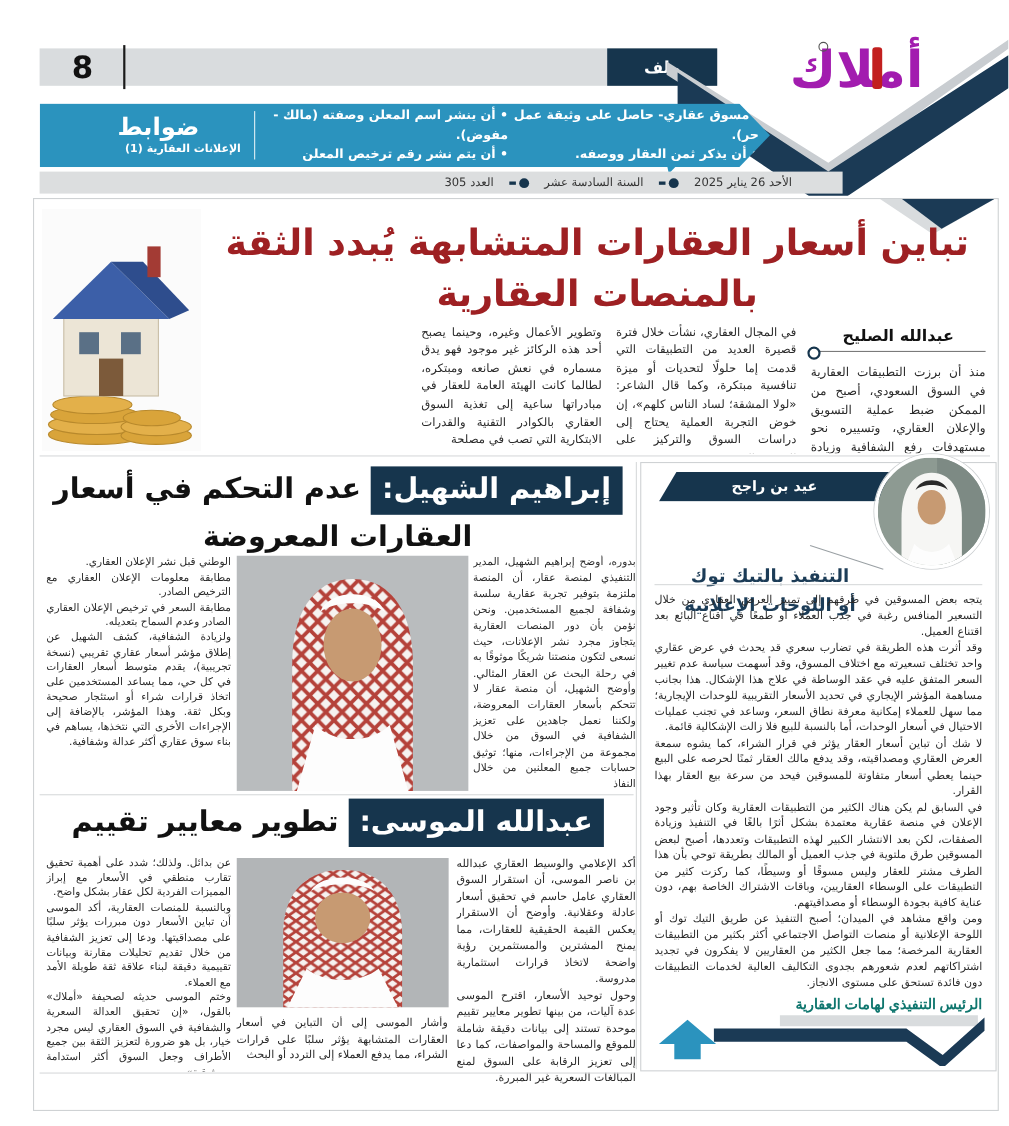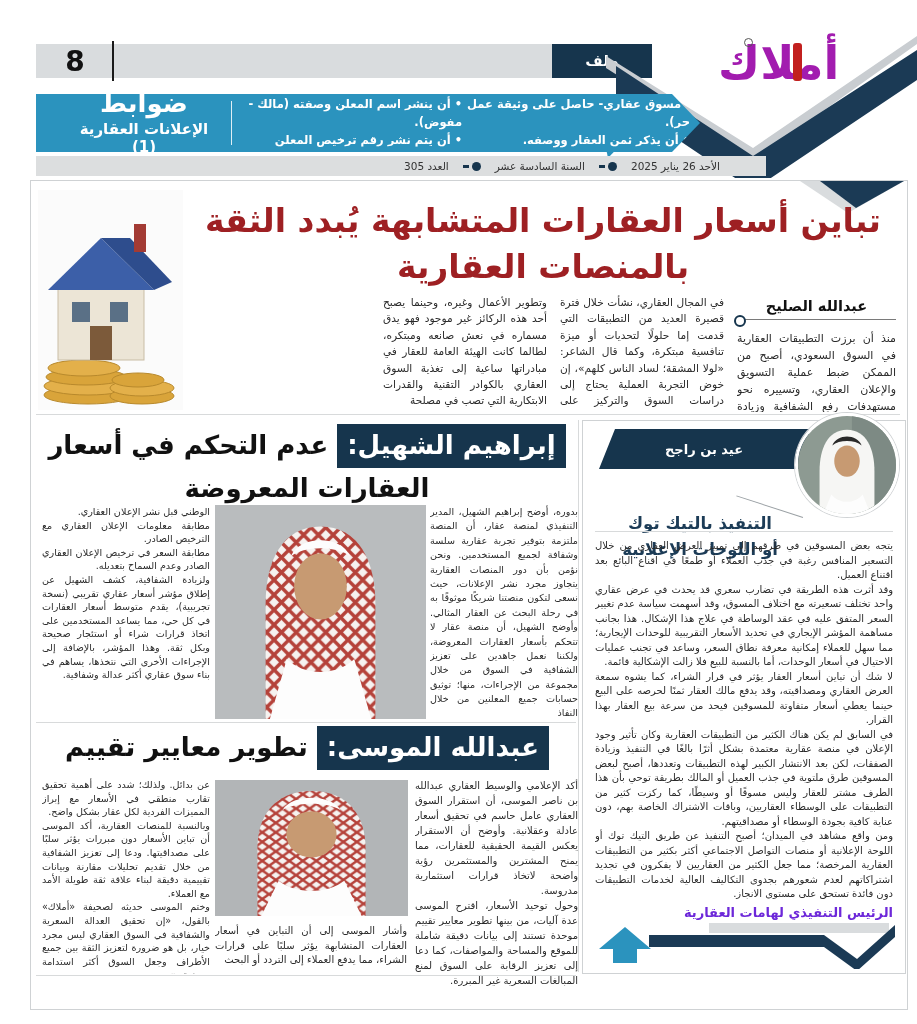--- a/index.html
+++ b/index.html
@@ -11,22 +11,22 @@
   .graybar{background:#d9dcde;}
   .pageno{font-size:28px;font-weight:bold;color:#111;display:flex;align-items:center;justify-content:center;}
   .vline{background:#1a1a1a;}
   .navybox{background:#16354d;color:#fff;font-weight:bold;font-size:15px;display:flex;align-items:center;justify-content:center;}
   .logo-text{font-size:46px;font-weight:bold;color:#a21caf;letter-spacing:1px;}
   .logo-accent{background:#c2201f;border-radius:3px;}
   .logo-reg{width:7px;height:7px;border:1.5px solid #555;border-radius:50%;}
   
   .banner{background:#2b93be;color:#fff;display:flex;align-items:center;
           clip-path:polygon(0 0,calc(100% - 28px) 0,100% 50%,calc(100% - 28px) 100%,0 100%);}
-  .banner-title{font-size:26px;font-weight:bold;line-height:1.05;text-align:center;}
-  .banner-sub{font-size:15px;font-weight:bold;margin-top:2px;}
+  .banner-title{font-size:22px;font-weight:bold;line-height:1.05;text-align:center;}
+  .banner-sub{font-size:10px;font-weight:bold;margin-top:2px;text-align:right;}
   .banner-divider{width:1px;background:rgba(255,255,255,.85);height:44px;margin:0 12px;}
   .bullets{font-size:11.5px;font-weight:bold;line-height:1.55;}
   
   .datebar{background:#dcdedf;display:flex;align-items:center;font-size:10.5px;color:#333;gap:14px;}
   .dotdash{display:inline-flex;align-items:center;gap:3px;}
   .dotdash .dot{width:9px;height:9px;background:#16354d;border-radius:50%;display:inline-block;}
   .dotdash .dash{width:6px;height:3px;background:#16354d;display:inline-block;}
   
   .frame{border:1px solid #cfd2d4;background:#fff;}
   .hairline{background:#d8dadb;height:1px;}
@@ -39,21 +39,21 @@
   .bodycol{font-size:11px;line-height:1.55;text-align:justify;color:#2a2a2a;overflow:hidden;}
   
   .art-headline{font-size:26px;font-weight:bold;color:#111;text-align:center;line-height:1.55;}
   .speaker-chip{background:#16354d;color:#fff;padding:1px 10px 3px 10px;display:inline-block;}
   
   .sidebar{border:1px solid #cfd2d4;background:#fff;}
   .sidebar-head{background:#16354d;color:#fff;font-size:13px;font-weight:bold;display:flex;align-items:center;justify-content:center;
                 clip-path:polygon(16px 0,100% 0,100% 100%,0 100%);}
   .sidebar-quote{color:#1c3c57;font-size:16.5px;font-weight:bold;text-align:center;line-height:1.6;margin-top:44px;}
   .sidebar-body{font-size:10px;line-height:1.45;text-align:justify;color:#2a2a2a;overflow:hidden;}
-  .sidebar-sign{font-size:13px;font-weight:bold;color:#6d28d9;}
+  .sidebar-sign{font-size:13px;font-weight:bold;color:#0f766e;font-family:Liberation Serif, serif;}
   .photo-circle{border-radius:50%;overflow:hidden;border:3px solid #fff;box-shadow:0 0 0 1px #d0d3d5;}
   .diag-line{height:1px;background:#9aa0a4;transform:rotate(18deg);transform-origin:right;}
 </style>
 </head>
 <body>
 
 <div class="page">
 
   <div class="abs graybar" style="left:36px;top:44px;width:616px;height:34px;"></div>
   <div class="abs pageno" style="left:38px;top:44px;width:74px;height:34px;">8</div>
@@ -196,21 +196,21 @@
   <div class="abs bodycol prelines" style="left:415px;top:778px;width:163px;height:222px;font-size:10px;line-height:1.5;">أكد الإعلامي والوسيط العقاري عبدالله بن ناصر الموسى، أن استقرار السوق العقاري عامل حاسم في تحقيق أسعار عادلة وعقلانية. وأوضح أن الاستقرار يعكس القيمة الحقيقية للعقارات، مما يمنح المشترين والمستثمرين رؤية واضحة لاتخاذ قرارات استثمارية مدروسة.
 وحول توحيد الأسعار، اقترح الموسى عدة آليات، من بينها تطوير معايير تقييم موحدة تستند إلى بيانات دقيقة شاملة للموقع والمساحة والمواصفات، كما دعا إلى تعزيز الرقابة على السوق لمنع المبالغات السعرية غير المبررة.</div>
   <div class="abs bodycol" style="left:215px;top:924px;width:192px;height:50px;font-size:10px;line-height:1.45;">وأشار الموسى إلى أن التباين في أسعار العقارات المتشابهة يؤثر سلبًا على قرارات الشراء، مما يدفع العملاء إلى التردد أو البحث</div>
   <div class="abs bodycol prelines" style="left:42px;top:778px;width:168px;height:196px;font-size:9.6px;line-height:1.42;">عن بدائل. ولذلك؛ شدد على أهمية تحقيق تقارب منطقي في الأسعار مع إبراز المميزات الفردية لكل عقار بشكل واضح.
 وبالنسبة للمنصات العقارية، أكد الموسى أن تباين الأسعار دون مبررات يؤثر سلبًا على مصداقيتها. ودعا إلى تعزيز الشفافية من خلال تقديم تحليلات مقارنة وبيانات تقييمية دقيقة لبناء علاقة ثقة طويلة الأمد مع العملاء.
 وختم الموسى حديثه لصحيفة «أملاك» بالقول، «إن تحقيق العدالة السعرية والشفافية في السوق العقاري ليس مجرد خيار، بل هو ضرورة لتعزيز الثقة بين جميع الأطراف وجعل السوق أكثر استدامة وموثوقية».</div>
 
   <div class="abs hairline" style="left:36px;top:975px;width:540px;"></div>
 
   <div class="abs sidebar" style="left:582px;top:420px;width:322px;height:552px;">
-    <div class="sidebar-head abs" style="right:96px;left:16px;top:8px;height:40px;">عيد بن راجح</div>
+    <div class="sidebar-head abs" style="right:96px;left:16px;top:8px;height:27px;">عيد بن راجح</div>
     <div class="abs photo-circle" style="left:212px;top:-8px;width:98px;height:98px;">
       <svg width="98" height="98" viewBox="0 0 100 100">
         <rect width="100" height="100" fill="#8d9a92"></rect>
         <rect x="55" y="0" width="45" height="100" fill="#7d8a84"></rect>
         <path d="M50 14 C30 14 22 34 22 56 L22 100 L78 100 L78 56 C78 34 70 14 50 14" fill="#f6f6f4"></path>
         <ellipse cx="50" cy="46" rx="13" ry="16" fill="#c79a72"></ellipse>
         <path d="M35 30 C40 18 60 18 65 30 C58 24 42 24 35 30" fill="#2a2a2a"></path>
         <path d="M26 100 L34 80 C42 90 58 90 66 80 L74 100 Z" fill="#fdfdfd"></path>
       </svg>
     </div>

